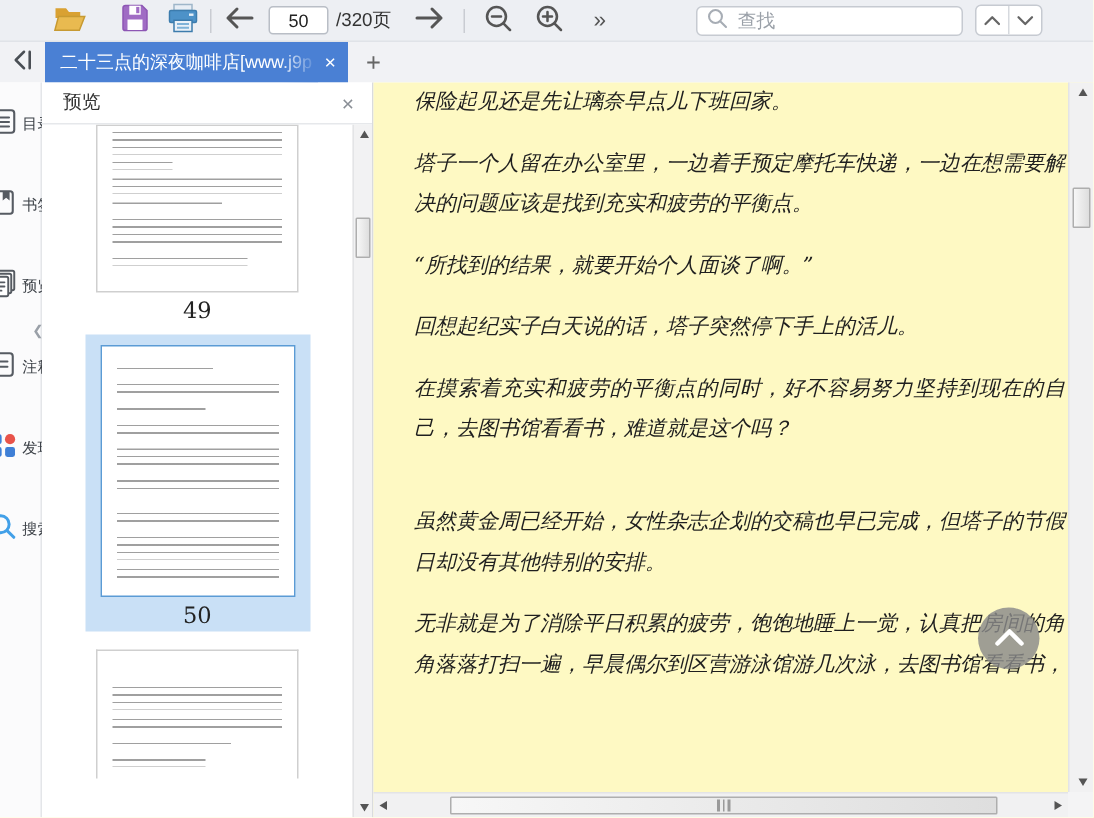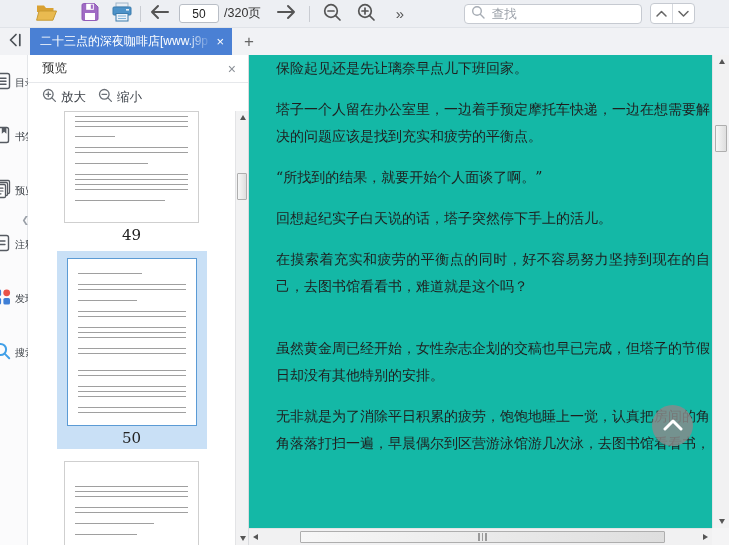--- a/index.html
+++ b/index.html
@@ -61,21 +61,21 @@
   
   .sb-v{position:absolute;right:0;top:0;width:13px;background:#f2f2f3;border-left:1px solid #e3e4e6;box-sizing:border-box;}
   .sb-thumb{position:absolute;left:1px;right:1px;background:linear-gradient(to right,#f7f7f7,#dedede);
             border:1px solid #aeaeae;border-radius:1px;box-sizing:border-box;}
   .tri-up{width:0;height:0;border-left:3.5px solid transparent;border-right:3.5px solid transparent;border-bottom:5px solid #555;}
   .tri-down{width:0;height:0;border-left:3.5px solid transparent;border-right:3.5px solid transparent;border-top:5px solid #555;}
   .tri-left{width:0;height:0;border-top:3.5px solid transparent;border-bottom:3.5px solid transparent;border-right:5px solid #555;}
   .tri-right{width:0;height:0;border-top:3.5px solid transparent;border-bottom:3.5px solid transparent;border-left:5px solid #555;}
   .sb-arrow{position:absolute;display:flex;align-items:center;justify-content:center;width:13px;height:13px;}
   
-  .content{flex:1;position:relative;background:#14b8a6;}
+  .content{flex:1;position:relative;background:#fef9c3;font-style:italic;}
   .textarea{position:absolute;left:0;top:0;right:17px;bottom:17px;overflow:hidden;
             padding:0 2px 0 27px;box-sizing:border-box;
             font-family:"DejaVu Serif","Liberation Serif",serif;font-size:14px;line-height:27px;
             color:#1f1f1f;text-align:justify;}
   .textarea p{margin:0 0 14px;}
   .textarea p.section-gap{margin-top:35px;}
   .backtop{position:absolute;right:36px;top:350px;width:41px;height:41px;border-radius:50%;
            background:rgba(138,138,138,.82);display:flex;align-items:center;justify-content:center;}
   .content .sb-v{top:0;bottom:17px;width:17px;background:#f1f1f2;}
   .content .sb-v .sb-arrow{width:17px;}
@@ -266,40 +266,20 @@
         <span class="lbl">搜索</span>
       </div>
       <div class="panel-handle">❮</div>
     </div>
 
     <div class="panel">
       <div class="panel-header">
         <span class="panel-title">预览</span>
         <span class="panel-close">×</span>
       </div>
-      <div class="panel-tools">
-        <span class="ptool">
-          <span>
-            <svg width="15" height="15" viewBox="0 0 15 15" fill="none">
-              <circle cx="6.3" cy="6.3" r="4.8" stroke="#6a6f76" stroke-width="1.3"></circle>
-              <path d="M9.9 9.9 L13.4 13.4 M4 6.3 h4.6 M6.3 4 v4.6" stroke="#6a6f76" stroke-width="1.3" stroke-linecap="round"></path>
-            </svg>
-          </span>
-          <span>放大</span>
-        </span>
-        <span class="ptool">
-          <span>
-            <svg width="15" height="15" viewBox="0 0 15 15" fill="none">
-              <circle cx="6.3" cy="6.3" r="4.8" stroke="#6a6f76" stroke-width="1.3"></circle>
-              <path d="M9.9 9.9 L13.4 13.4 M4 6.3 h4.6" stroke="#6a6f76" stroke-width="1.3" stroke-linecap="round"></path>
-            </svg>
-          </span>
-          <span>缩小</span>
-        </span>
-      </div>
       <div class="thumbs">
         <div class="thumbs-lane">
 
           <div>
             <div class="page-thumb" style="width:135px;height:112px;padding:4px 10px;">
               <div class="fl" style="height:15px;margin-bottom:5px;"></div>
               <div class="fl" style="height:5px;width:35%;margin-bottom:6px;"></div>
               <div class="fl" style="height:10px;margin-bottom:6px;"></div>
               <div class="fl" style="height:5px;width:65%;margin-bottom:6px;"></div>
               <div class="fl" style="height:20px;margin-bottom:6px;"></div>

